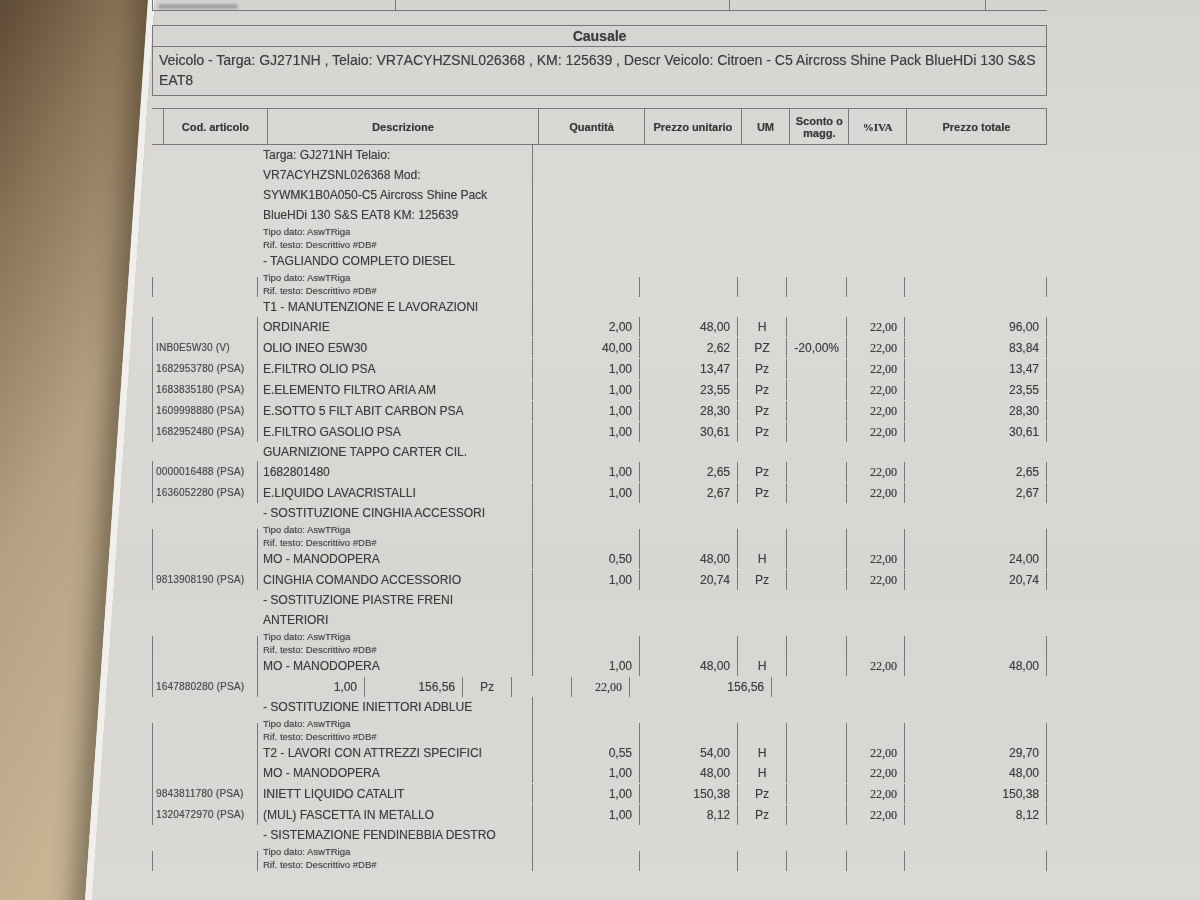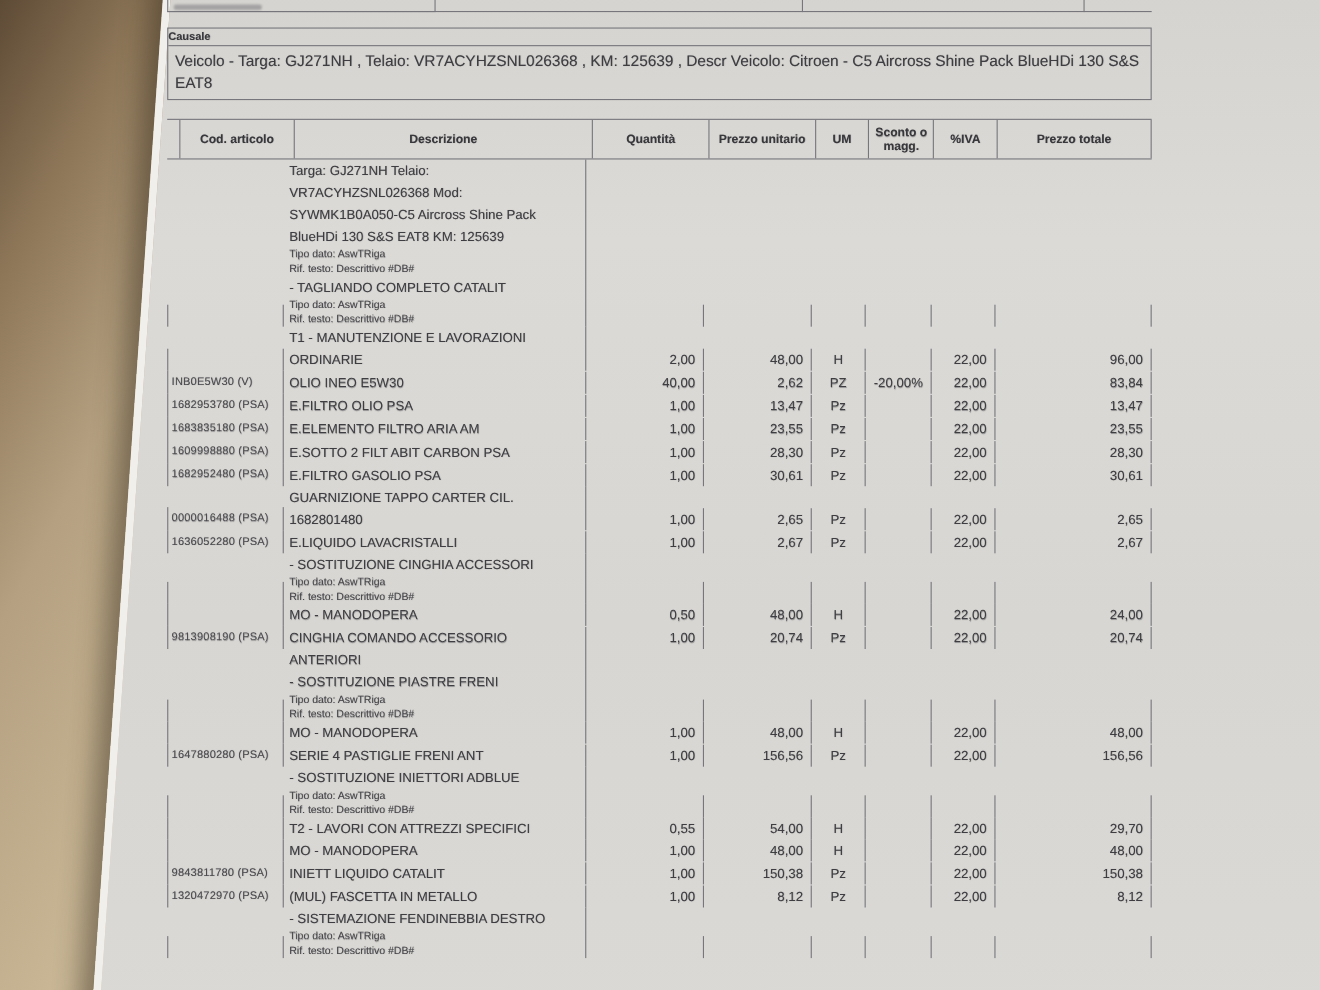--- a/index.html
+++ b/index.html
@@ -25,36 +25,36 @@
   :root{ --line:#76767c; }
 
   
   .top-strip{ position:absolute; left:152px; top:0; width:895px; height:11px; border-bottom:1px solid var(--line); }
   .top-strip .lcell{ position:absolute; left:0; top:-4px; width:244px; height:15px; border:1px solid var(--line); }
   .top-strip .tick{ position:absolute; top:0; width:1px; height:11px; background:var(--line); }
   .smudge{ position:absolute; left:5px; top:7px; width:80px; height:5px; background:rgba(90,90,95,0.4); border-radius:2px; filter:blur(1px); }
 
   
   .causale{ position:absolute; left:152px; top:25px; width:895px; border:1px solid var(--line); background:transparent; }
-  .causale .ctitle{ font-weight:bold; font-size:10px; padding:2px 0; border-bottom:1px solid var(--line); color:#3a3a3e; }
+  .causale .ctitle{ text-align:center; font-weight:bold; font-size:14px; padding:2px 0; border-bottom:1px solid var(--line); color:#3a3a3e; }
   .causale .cbody{ font-size:14px; line-height:20px; padding:3px 6px 5px 6px; }
 
   
   .table{ position:absolute; left:152px; top:108px; width:895px; }
   .thead{ display:flex; border-top:1px solid var(--line); border-bottom:1px solid var(--line); height:37px;padding-left:11px; }
   .th{ display:flex; align-items:center; justify-content:center; text-align:center;
        font-weight:bold; font-size:11px; line-height:12px; color:#38383c;
        border-right:1px solid var(--line); padding:2px; }
   .th.c0{ border-left:1px solid var(--line); }
   .tbody{ }
   .tr{ display:flex; align-items:flex-end; }
   .td{ border-right:1px solid var(--line); min-height:20px; }
   .td.c0{ border-left:1px solid var(--line); }
   .c0{ width:106px; } .c1{ width:275px; } .c2{ width:107px; } .c3{ width:98px; }
-  .c4{ width:49px; }  .c5{ width:60px; }  .c6{ width:58px; }  .c7{ width:142px;text-align:center; }
+  .c4{ width:49px; }  .c5{ width:60px; }  .c6{ width:58px;font-family:Liberation Serif, serif; }  .c7{ width:142px;text-align:center; }
   .code{ font-size:10px; line-height:20px; padding:1px 2px 0 3px; color:#4c4c50; letter-spacing:0.2px; }
   .desc{ padding:0 5px; font-size:12px; line-height:20px; }
   .dline{ white-space:nowrap; }
   .dline.small{ font-size:9.5px; line-height:13px; color:#47474b; }
   .num{ font-size:12px; line-height:20px; text-align:right; padding:0 7px 0 2px; white-space:nowrap; }
   .um{ text-align:center; padding:0 2px; }
 </style>
 </head>
 <body>
 
@@ -89,21 +89,21 @@
     <div class="tbody">
         <div class="tr">
           <div class="td c0 code"></div>
           <div class="td c1 desc">
             <div class="dline">Targa: GJ271NH Telaio:</div>
             <div class="dline">VR7ACYHZSNL026368 Mod:</div>
             <div class="dline">SYWMK1B0A050-C5 Aircross Shine Pack</div>
             <div class="dline">BlueHDi 130 S&amp;S EAT8 KM: 125639</div>
             <div class="dline small">Tipo dato: AswTRiga</div>
             <div class="dline small">Rif. testo: Descrittivo #DB#</div>
-            <div class="dline">- TAGLIANDO COMPLETO CATALIT</div>
+            <div class="dline">- TAGLIANDO COMPLETO DIESEL</div>
             <div class="dline small">Tipo dato: AswTRiga</div>
             <div class="dline small">Rif. testo: Descrittivo #DB#</div>
           </div>
           <div class="td c2 num"></div>
           <div class="td c3 num"></div>
           <div class="td c4 num um"></div>
           <div class="td c5 num"></div>
           <div class="td c6 num"></div>
           <div class="td c7 num"></div>
         </div>
@@ -152,21 +152,21 @@
           <div class="td c2 num">1,00</div>
           <div class="td c3 num">23,55</div>
           <div class="td c4 num um">Pz</div>
           <div class="td c5 num"></div>
           <div class="td c6 num">22,00</div>
           <div class="td c7 num">23,55</div>
         </div>
         <div class="tr">
           <div class="td c0 code">1609998880 (PSA)</div>
           <div class="td c1 desc">
-            <div class="dline">E.SOTTO 2 FILT ABIT CARBON PSA</div>
+            <div class="dline">E.SOTTO 5 FILT ABIT CARBON PSA</div>
           </div>
           <div class="td c2 num">1,00</div>
           <div class="td c3 num">28,30</div>
           <div class="td c4 num um">Pz</div>
           <div class="td c5 num"></div>
           <div class="td c6 num">22,00</div>
           <div class="td c7 num">28,30</div>
         </div>
         <div class="tr">
           <div class="td c0 code">1682952480 (PSA)</div>
@@ -239,22 +239,22 @@
           <div class="td c2 num">1,00</div>
           <div class="td c3 num">20,74</div>
           <div class="td c4 num um">Pz</div>
           <div class="td c5 num"></div>
           <div class="td c6 num">22,00</div>
           <div class="td c7 num">20,74</div>
         </div>
         <div class="tr">
           <div class="td c0 code"></div>
           <div class="td c1 desc">
+            <div class="dline">- SOSTITUZIONE PIASTRE FRENI</div>
             <div class="dline">ANTERIORI</div>
-            <div class="dline">- SOSTITUZIONE PIASTRE FRENI</div>
             <div class="dline small">Tipo dato: AswTRiga</div>
             <div class="dline small">Rif. testo: Descrittivo #DB#</div>
           </div>
           <div class="td c2 num"></div>
           <div class="td c3 num"></div>
           <div class="td c4 num um"></div>
           <div class="td c5 num"></div>
           <div class="td c6 num"></div>
           <div class="td c7 num"></div>
         </div>
@@ -265,23 +265,20 @@
           </div>
           <div class="td c2 num">1,00</div>
           <div class="td c3 num">48,00</div>
           <div class="td c4 num um">H</div>
           <div class="td c5 num"></div>
           <div class="td c6 num">22,00</div>
           <div class="td c7 num">48,00</div>
         </div>
         <div class="tr">
           <div class="td c0 code">1647880280 (PSA)</div>
-          <div class="td c1 desc">
-            <div class="dline">SERIE 4 PASTIGLIE FRENI ANT</div>
-          </div>
           <div class="td c2 num">1,00</div>
           <div class="td c3 num">156,56</div>
           <div class="td c4 num um">Pz</div>
           <div class="td c5 num"></div>
           <div class="td c6 num">22,00</div>
           <div class="td c7 num">156,56</div>
         </div>
         <div class="tr">
           <div class="td c0 code"></div>
           <div class="td c1 desc">

